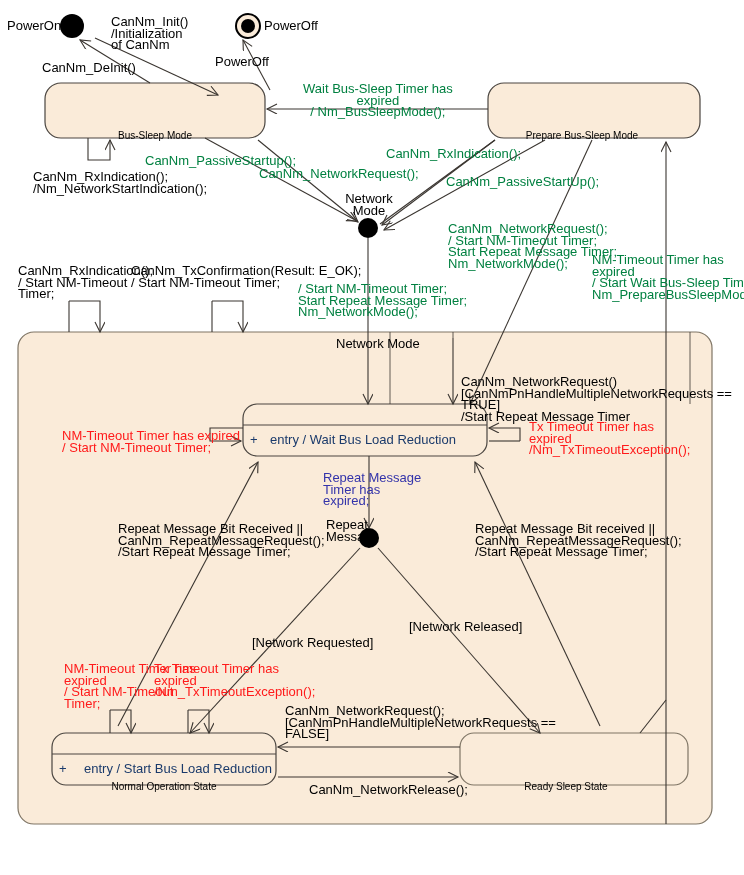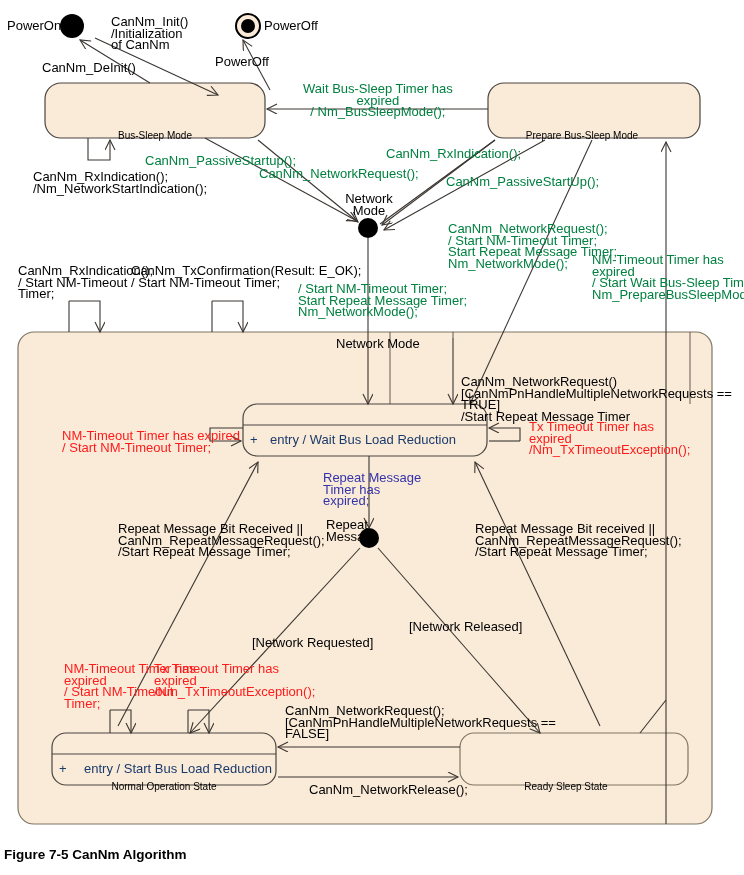--- a/index.html
+++ b/index.html
@@ -238,15 +238,14 @@
 Timer;</div>
   <div class="lbl red" style="left:154px; top:663px;">Tx Timeout Timer has
 expired
 /Nm_TxTimeoutException();</div>
 
   <div class="lbl" style="left:285px; top:705px;">CanNm_NetworkRequest();
 [CanNmPnHandleMultipleNetworkRequests ==
 FALSE]</div>
   <div class="lbl" style="left:309px; top:784px;">CanNm_NetworkRelease();</div>
 
-  <div class="caption">Figure 7-5 CanNm Algorithm</div>
 
 </div>
 
 </body></html>

